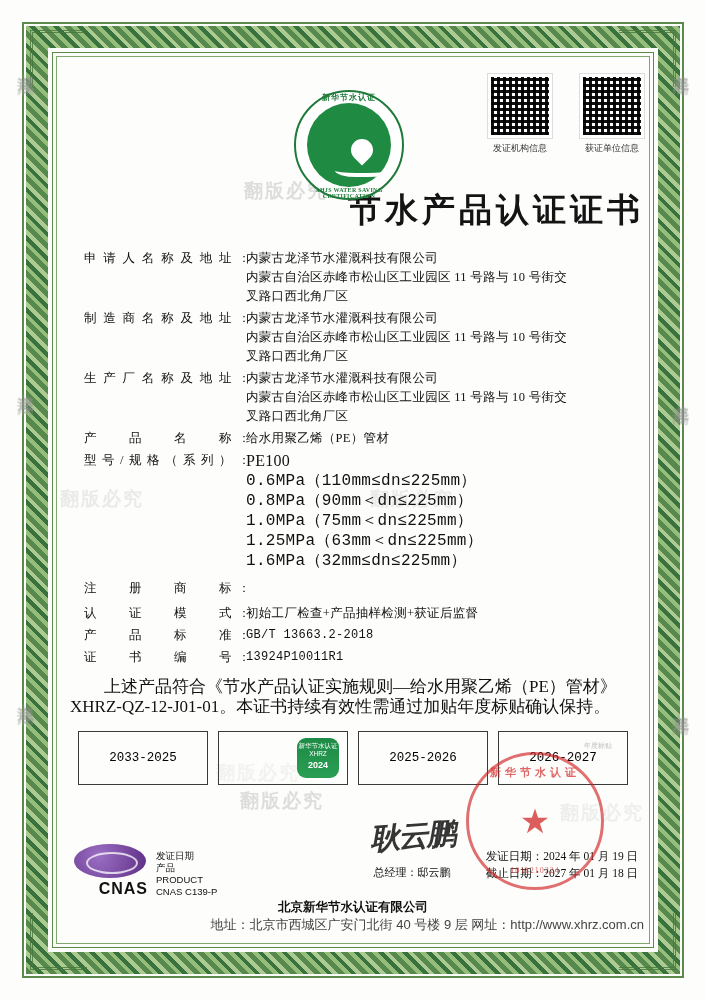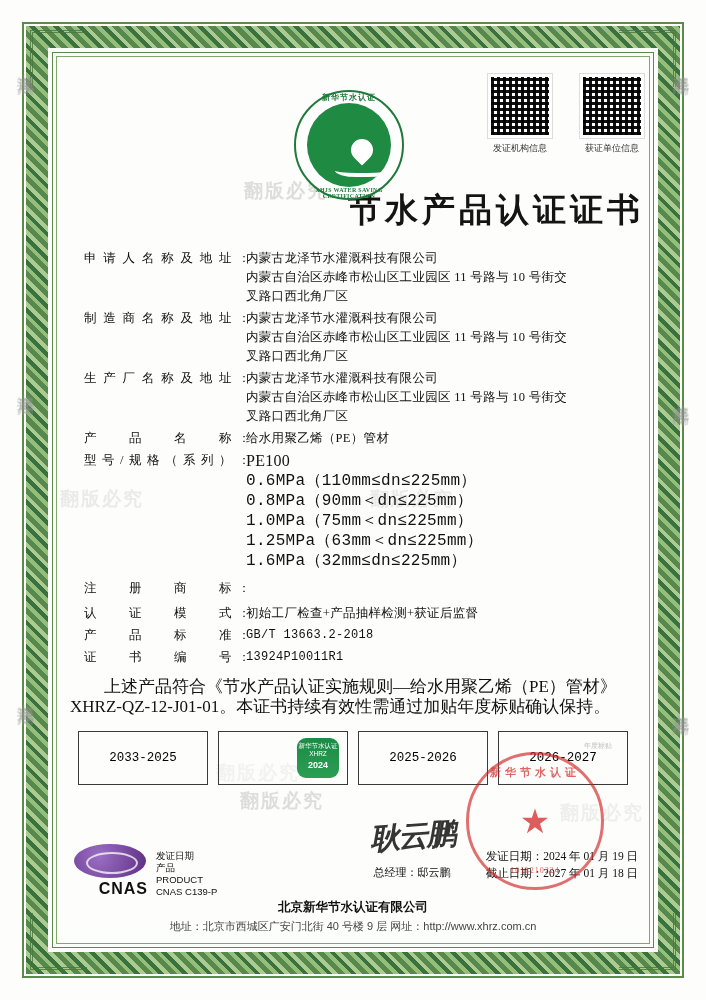--- a/index.html
+++ b/index.html
@@ -375,22 +375,22 @@
     bottom: 22px;
     text-align: center;
     font-size: 12.5px;
     font-weight: bold;
     color: #111;
   }
   .addr-line {
     position: absolute;
     left: 0; right: 0;
     bottom: 4px;
-    text-align: center;
-    font-size: 11px;
+    text-align: right;
+    font-size: 13px;
     color: #444;
     font-family: "Liberation Sans", sans-serif;
   }
 </style>
 </head>
 <body>
 
 <div class="page">
 
   <div class="border-outer"></div>

